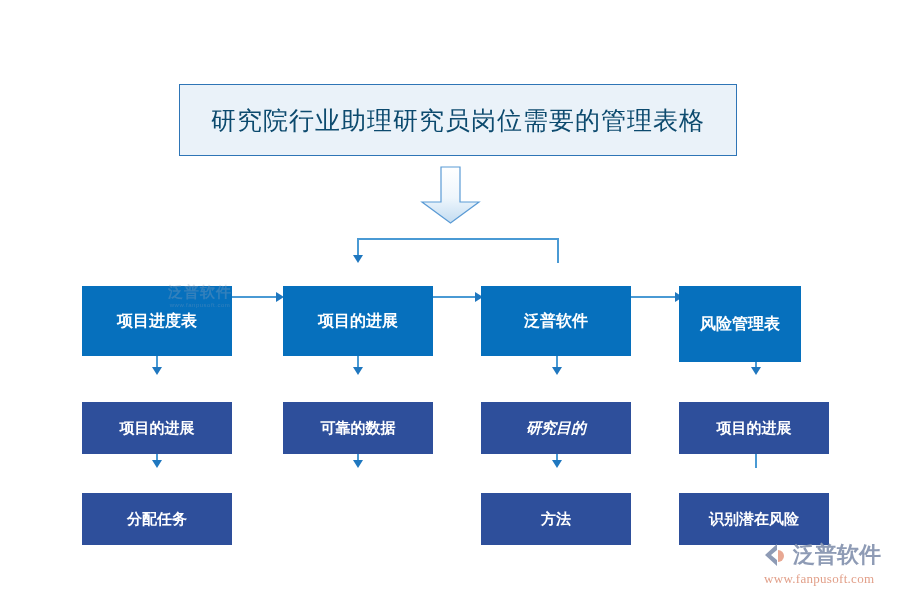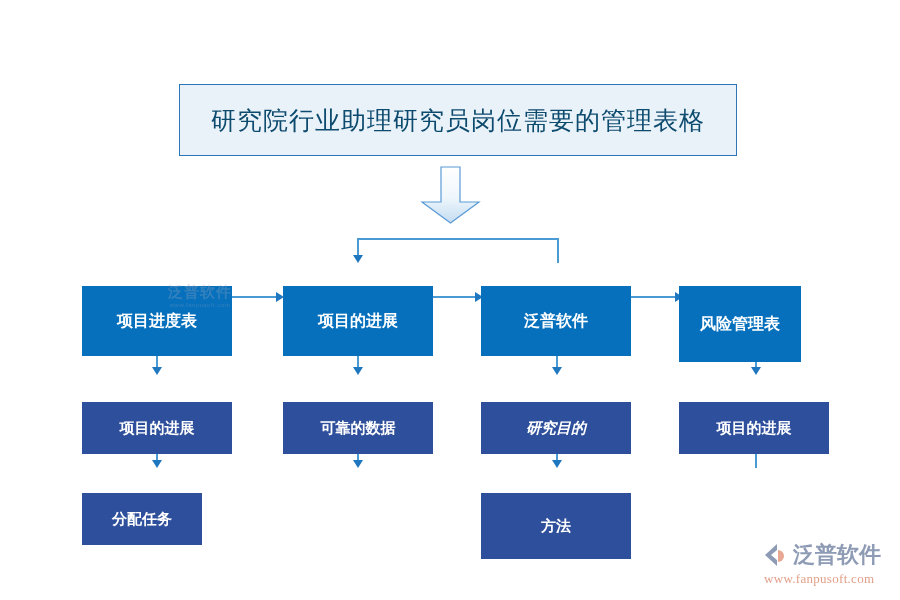--- a/index.html
+++ b/index.html
@@ -242,25 +242,28 @@
   <div class="node row2" style="left:283px; top:378px; width:150px; height:52px;">
     <span>可靠的数据</span>
   </div>
   <div class="node row2" style="left:481px; top:378px; width:150px; height:52px;font-style:italic;">
     <span>研究目的</span>
   </div>
   <div class="node row2" style="left:679px; top:378px; width:150px; height:52px;justify-content:center;">
     <span>项目的进展</span>
   </div>
 
-  <div class="node row3" style="left:82px; top:469px; width:120px; height:52px;">
+  <div class="node row3" style="left:82px; top:469px; width:150px; height:52px;">
     <span>分配任务</span>
   </div>
-  <div class="node row3" style="left:481px; top:469px; width:150px; height:66px;">
+  <div class="node row3" style="left:481px; top:469px; width:150px; height:52px;">
     <span>方法</span>
+  </div>
+  <div class="node row3" style="left:679px; top:469px; width:150px; height:52px;">
+    <span>识别潜在风险</span>
   </div>
 
   <div class="wm-faint" style="left:168px; top:283px;">
     <div class="wm-main">泛普软件</div>
     <div class="wm-sub">www.fanpusoft.com</div>
   </div>
 
   <div class="logo">
     <div class="logo-row">
       <span class="logo-mark">

